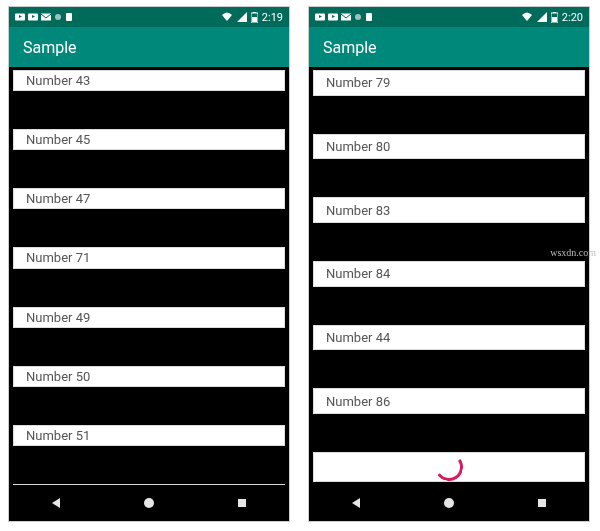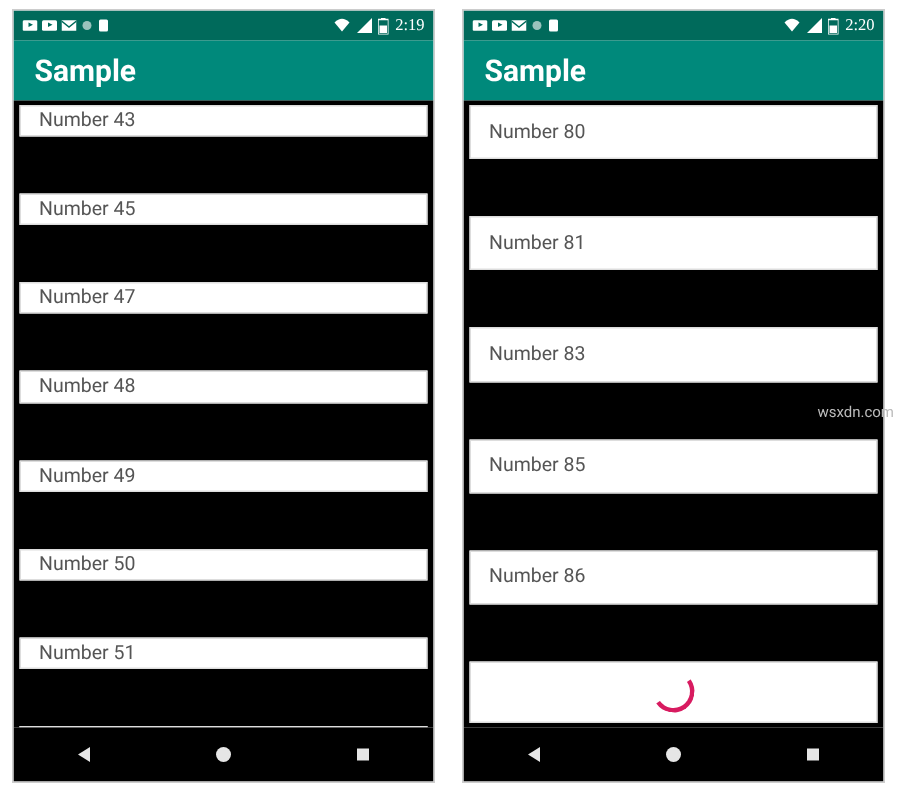--- a/index.html
+++ b/index.html
@@ -27,34 +27,33 @@
     overflow: hidden;
   }
   .statusbar {
     height: 20px;
     background: #006a5b;
     color: #fff;
     display: flex;
     align-items: center;
     font-size: 11px;
     padding: 0 6px;
-    font-family: Liberation Serif, serif;
   }
   .sb-left { display: flex; gap: 3px; }
   .sb-right { margin-left: auto; display: flex; gap: 4px; align-items: center; }
   .sb-ico { display: inline-flex; }
   .appbar {
     height: 40px;
     background: #00897b;
     color: #fff;
     display: flex;
     align-items: center;
     padding: 12px 14px;
-    font-size: 20px;
-    font-weight: 700;
+    font-size: 16px;
+    font-weight: 400;
   }
   .content {
     flex: 1;
     background: #000000;
     overflow: hidden;
     display: flex;
     flex-direction: column;
     gap: 32px;
   }
   .row {
@@ -90,25 +89,26 @@
     height: 36px;
     background: #000;
     display: flex;
     align-items: center;
     justify-content: space-around;
   }
   .nav-btn { color: #fff; opacity: .9; display: inline-flex; }
   .watermark {
     position: absolute;
     right: 4px;
-    top: 270px;
+    top: 247px;
     font-size: 10px;
     color: #bcbcbc;
     transform: rotate(0deg);
     writing-mode: horizontal-tb;
+    font-family: Liberation Serif, serif;
   }
 </style>
 </head>
 <body>
 
 <div class="stage">
 
   <div class="phone">
     <div class="statusbar">
       <div class="sb-left">
@@ -169,21 +169,21 @@
       <div class="row">
           <span>Number 43</span>
         </div>
       <div class="row">
           <span>Number 45</span>
         </div>
       <div class="row">
           <span>Number 47</span>
         </div>
       <div class="row">
-          <span>Number 48</span>
+          <span>Number 71</span>
         </div>
       <div class="row">
           <span>Number 49</span>
         </div>
       <div class="row">
           <span>Number 50</span>
         </div>
       <div class="row">
           <span>Number 51</span>
         </div>
@@ -261,30 +261,33 @@
             </svg>
           </span>
         <span>2:20</span>
       </div>
     </div>
     <div class="appbar">
       <span>Sample</span>
     </div>
     <div class="content">
       <div class="row">
+          <span>Number 79</span>
+        </div>
+      <div class="row">
           <span>Number 80</span>
         </div>
       <div class="row">
-          <span>Number 81</span>
-        </div>
-      <div class="row">
           <span>Number 83</span>
         </div>
       <div class="row">
-          <span>Number 85</span>
+          <span>Number 84</span>
+        </div>
+      <div class="row">
+          <span>Number 44</span>
         </div>
       <div class="row">
           <span>Number 86</span>
         </div>
       <div class="loading">
         <span class="spinner"></span>
       </div>
     </div>
     <div class="navbar">
       <span class="nav-btn">

